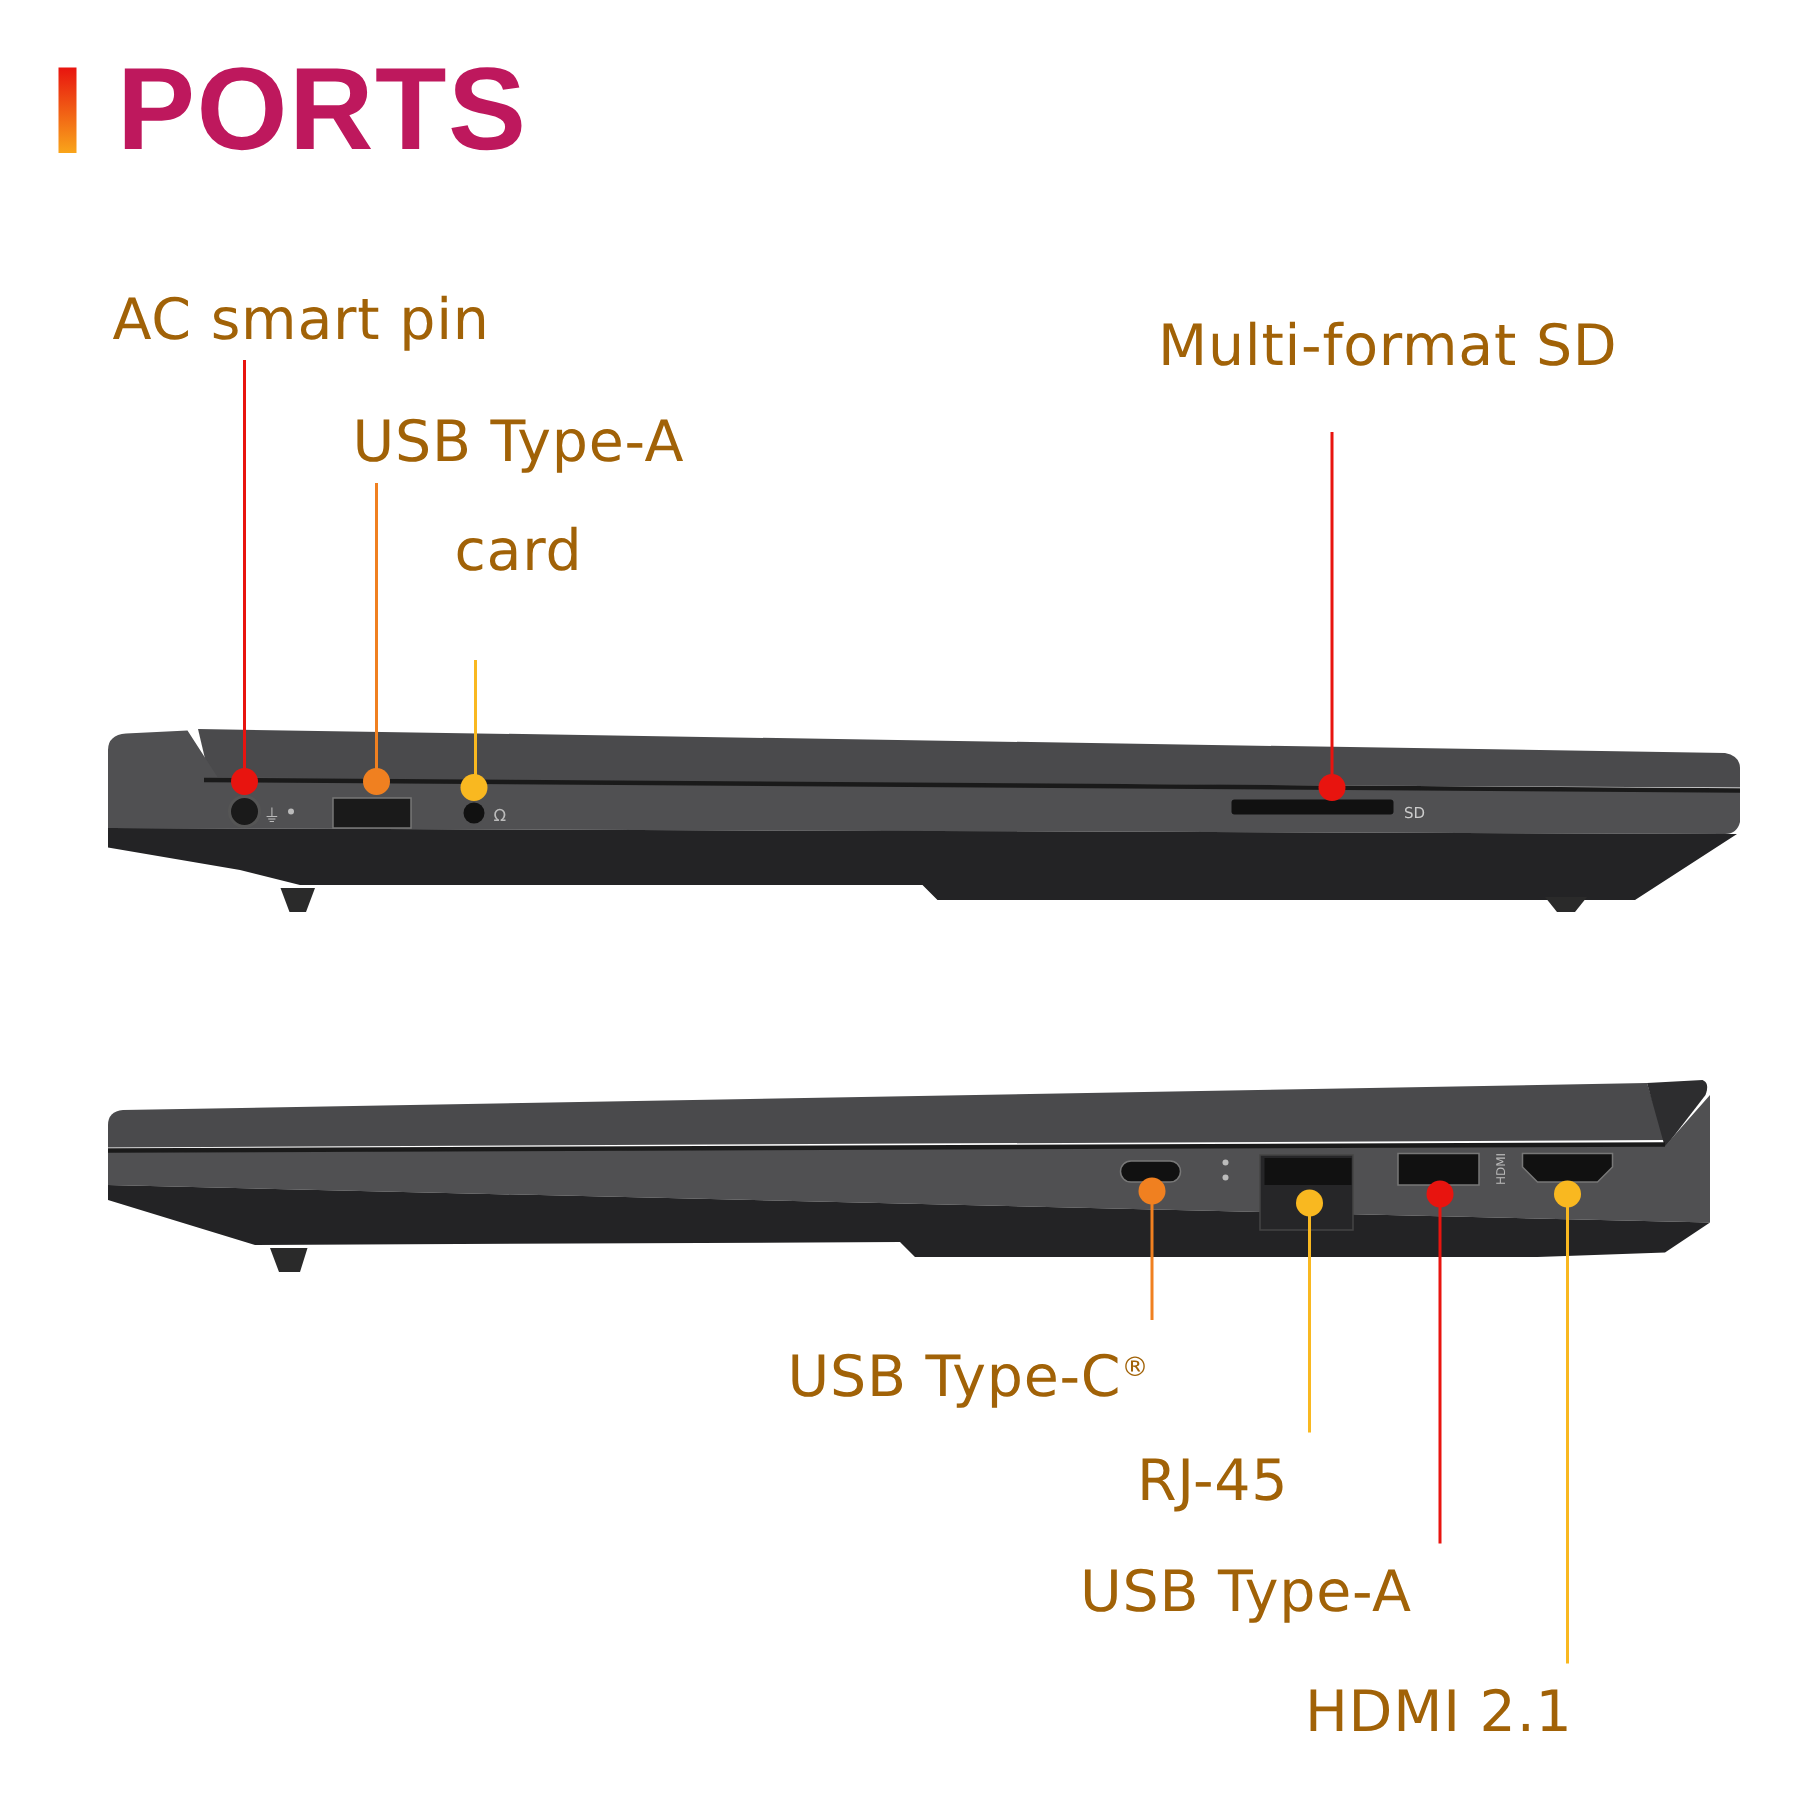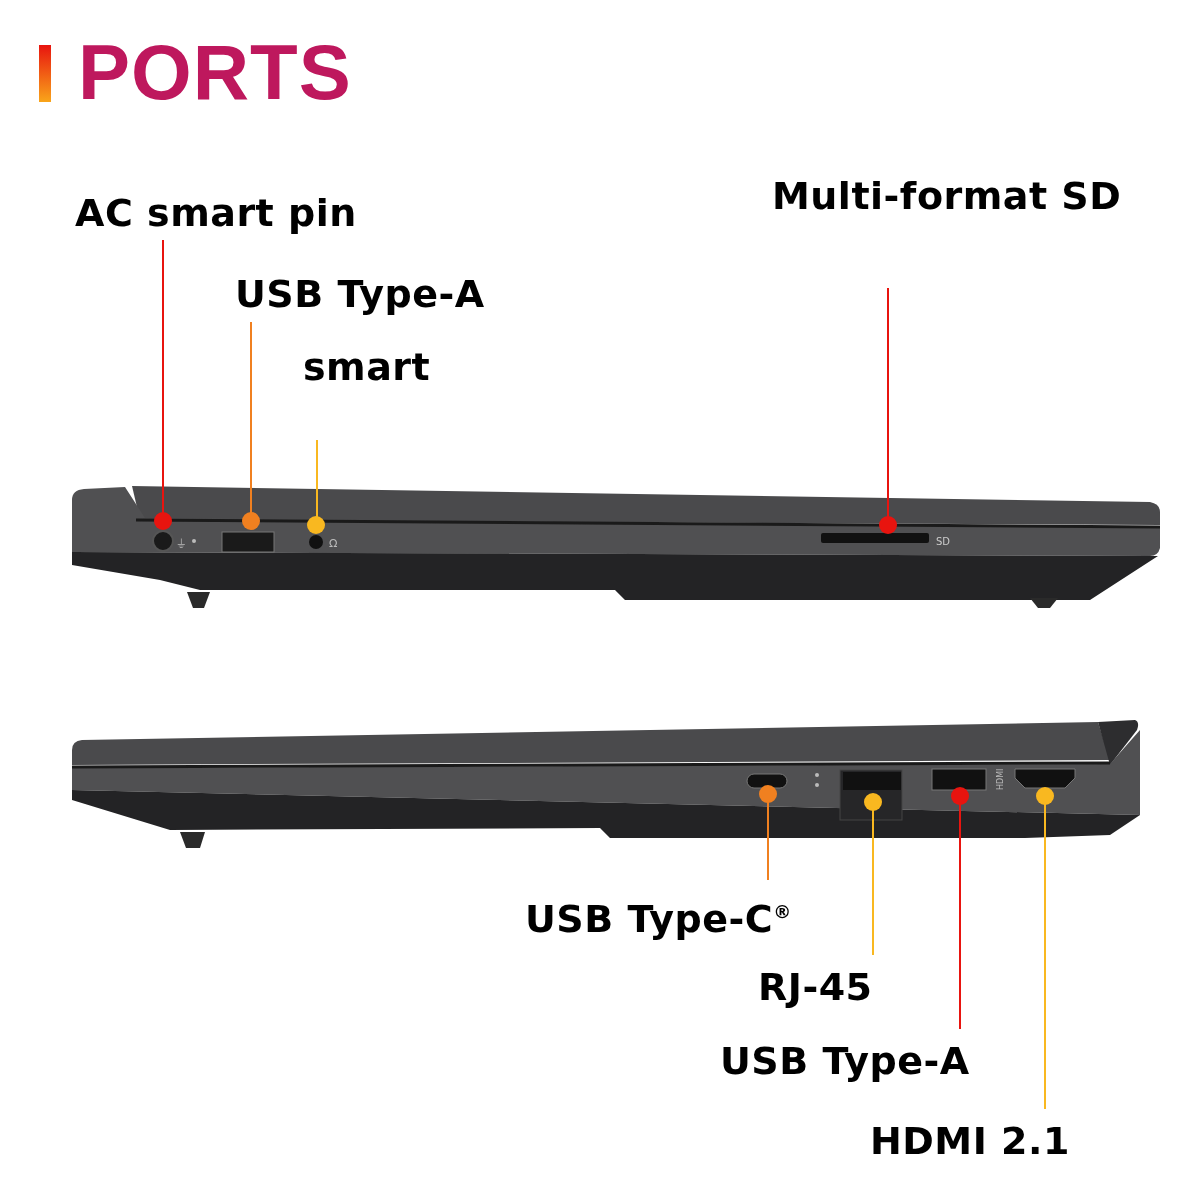--- a/index.html
+++ b/index.html
@@ -1,19 +1,19 @@
 <!DOCTYPE html>
 <html><head>
 <meta charset="utf-8">
 <style>
   html,body{margin:0;padding:0;background:#fff;}
   body{width:1200px;height:1200px;position:relative;overflow:hidden;font-family:"DejaVu Sans","Liberation Sans",sans-serif;color:#111;}
   .title-bar{position:absolute;left:39px;top:45px;width:12px;height:57px;background:linear-gradient(#e8140f,#f9a51a);}
   .title{position:absolute;left:78px;top:32px;font-family:"Liberation Sans",sans-serif;font-weight:bold;font-size:78px;letter-spacing:1px;line-height:80px;color:#be185d;}
-  .label{position:absolute;font-size:38px;line-height:43px;color:#000000;white-space:nowrap;font-weight:bold;letter-spacing:0.5px;}
+  .label{position:absolute;font-size:38px;line-height:43px;color:#a16207;white-space:nowrap;font-weight:normal;letter-spacing:0.5px;}
   .line{position:absolute;width:2px;}
   .dot{position:absolute;width:18px;height:18px;border-radius:50%;}
   svg{position:absolute;left:0;top:0;}
 </style>
 </head>
 <body>
 
 <div class="title-bar"></div>
 <div class="title">PORTS</div>
 
@@ -82,23 +82,23 @@
 <div class="dot" style="left:864px;top:793px;background:#f9b820;"></div>
 <div class="line" style="left:872px;top:803px;height:152px;background:#f9b820;"></div>
 <div class="dot" style="left:951px;top:787px;background:#e8140f;"></div>
 <div class="line" style="left:959px;top:797px;height:232px;background:#e8140f;"></div>
 <div class="dot" style="left:1036px;top:787px;background:#f9b820;"></div>
 <div class="line" style="left:1044px;top:797px;height:312px;background:#f9b820;"></div>
 
 <div class="label" style="left:75px;top:192px;">AC smart pin</div>
 <div class="label" style="left:235px;top:273px;">USB Type-A</div>
 <div class="label" style="left:303px;top:346px;">
-  <div>smart</div>
+  <div>card</div>
 </div>
-<div class="label" style="left:772px;top:175px;">
+<div class="label" style="left:772px;top:209px;">
   <div>Multi-format SD</div>
 </div>
 
 <div class="label" style="left:525px;top:890px;">
   <span>USB Type-C</span><sup style="font-size:18px;">®</sup>
 </div>
 <div class="label" style="left:758px;top:966px;text-align:center;">RJ-45</div>
 <div class="label" style="left:720px;top:1040px;">USB Type-A</div>
 <div class="label" style="left:870px;top:1120px;">HDMI 2.1</div>
 

